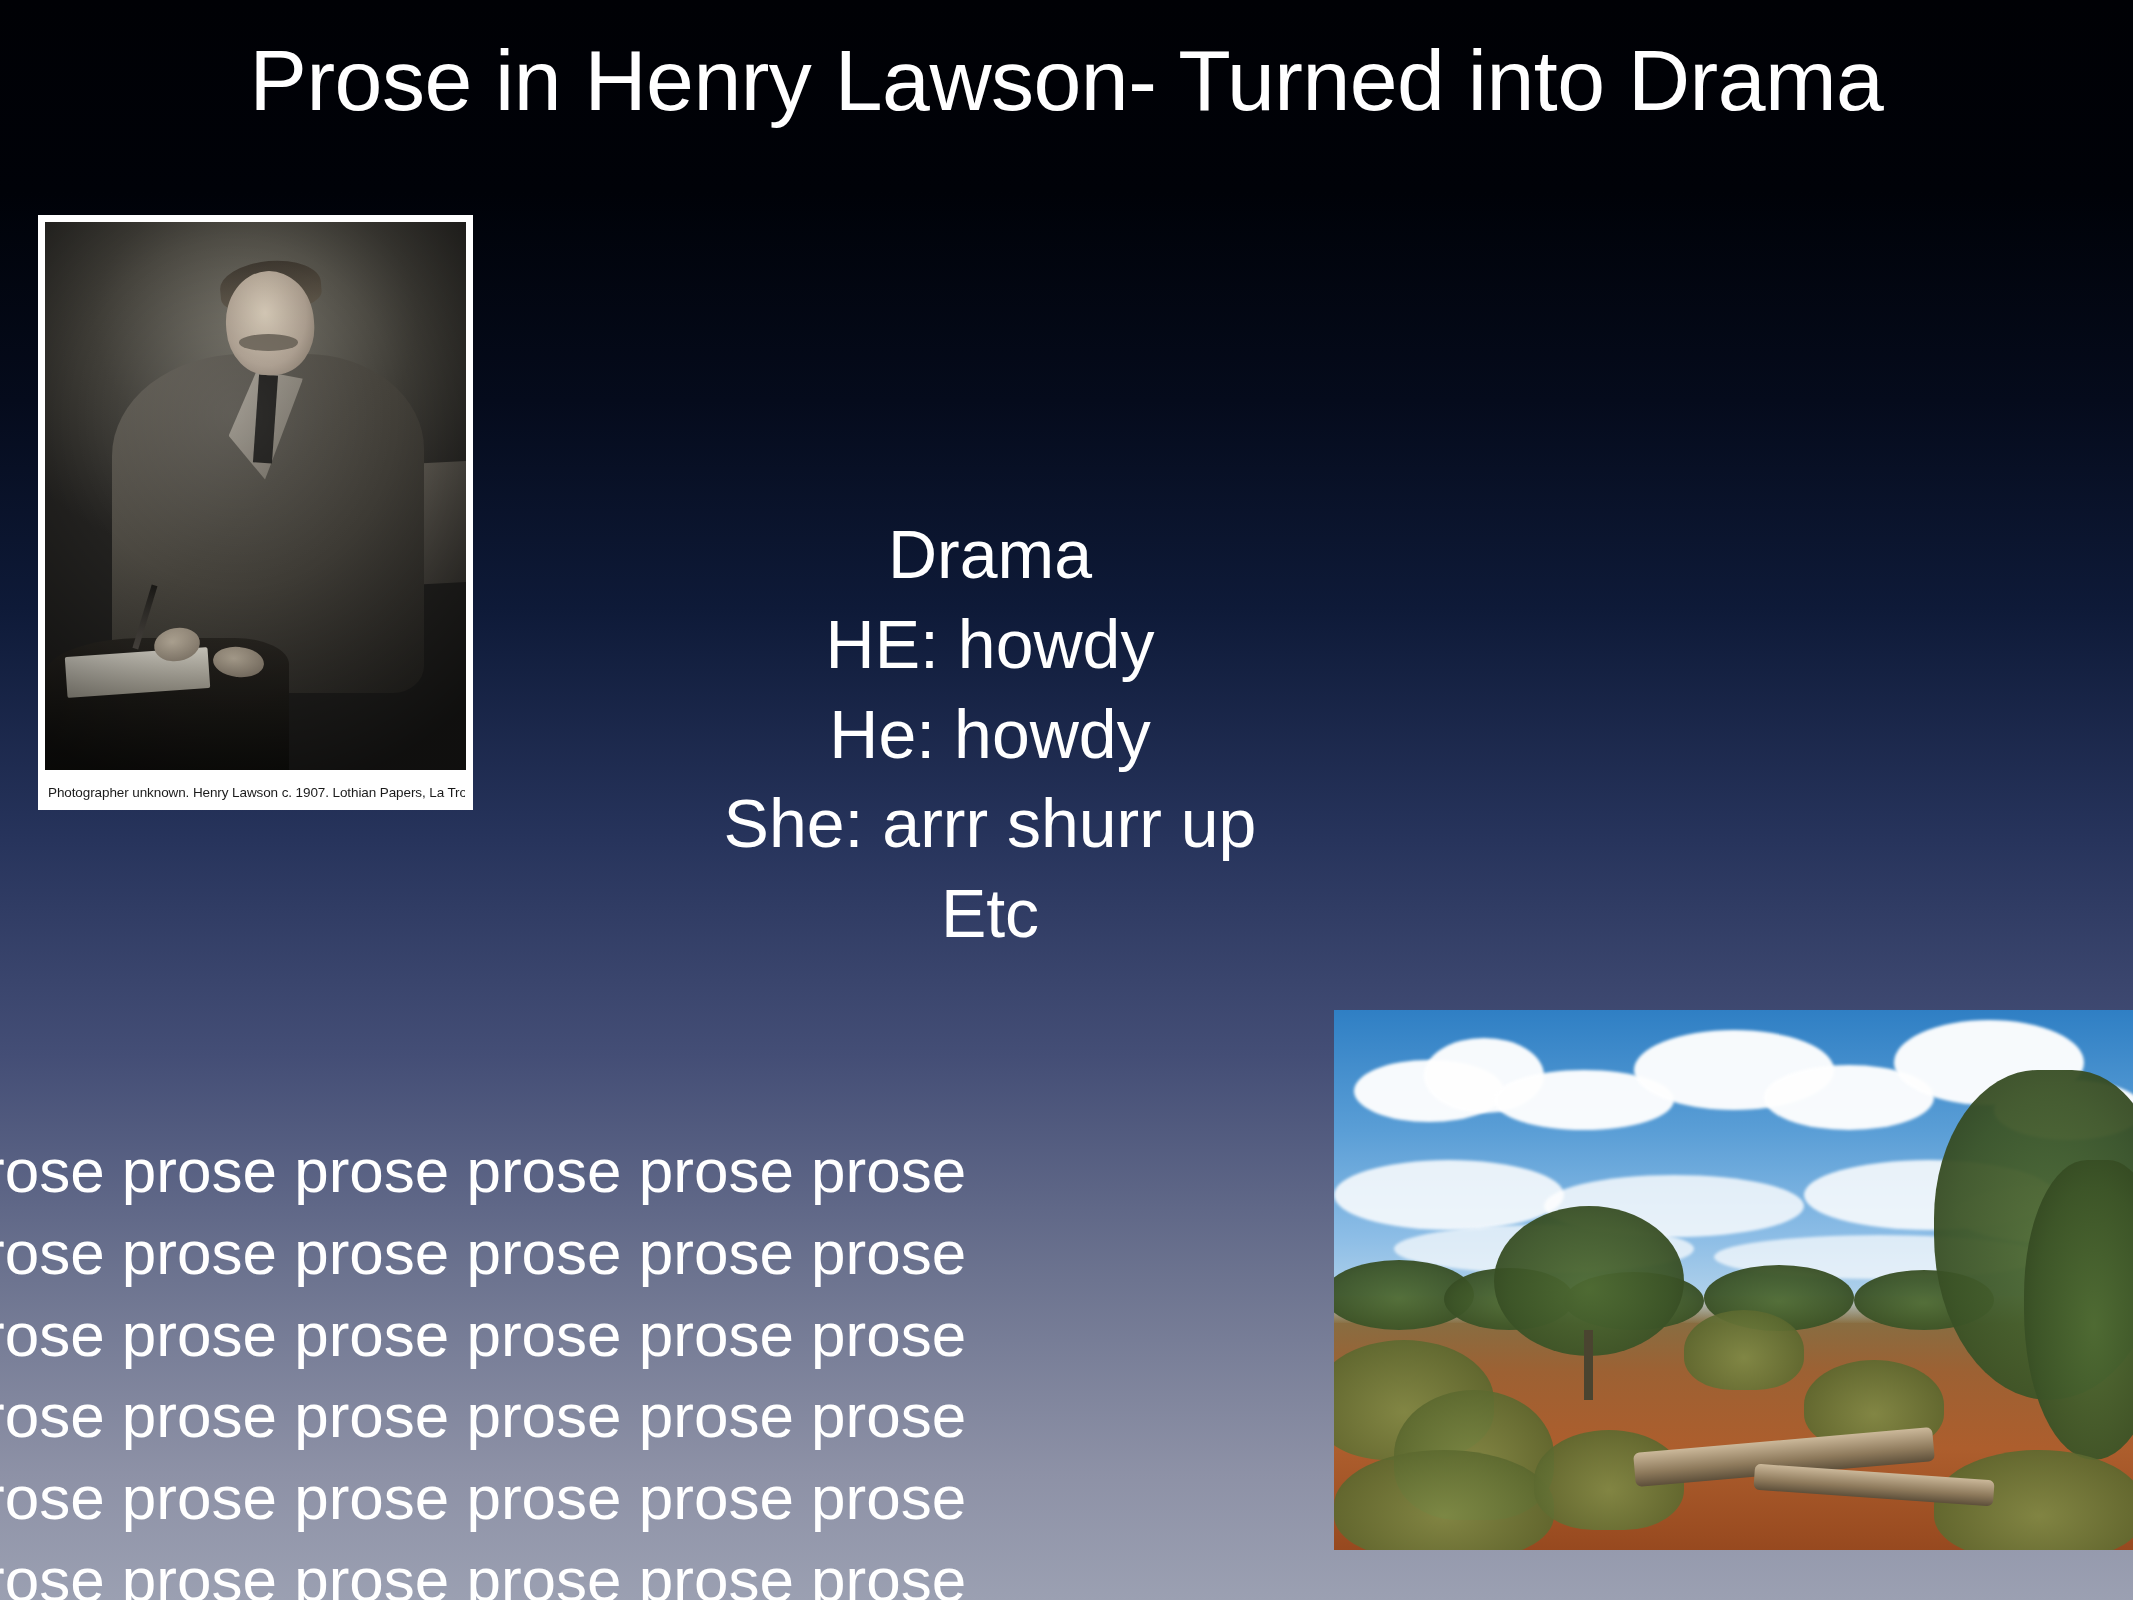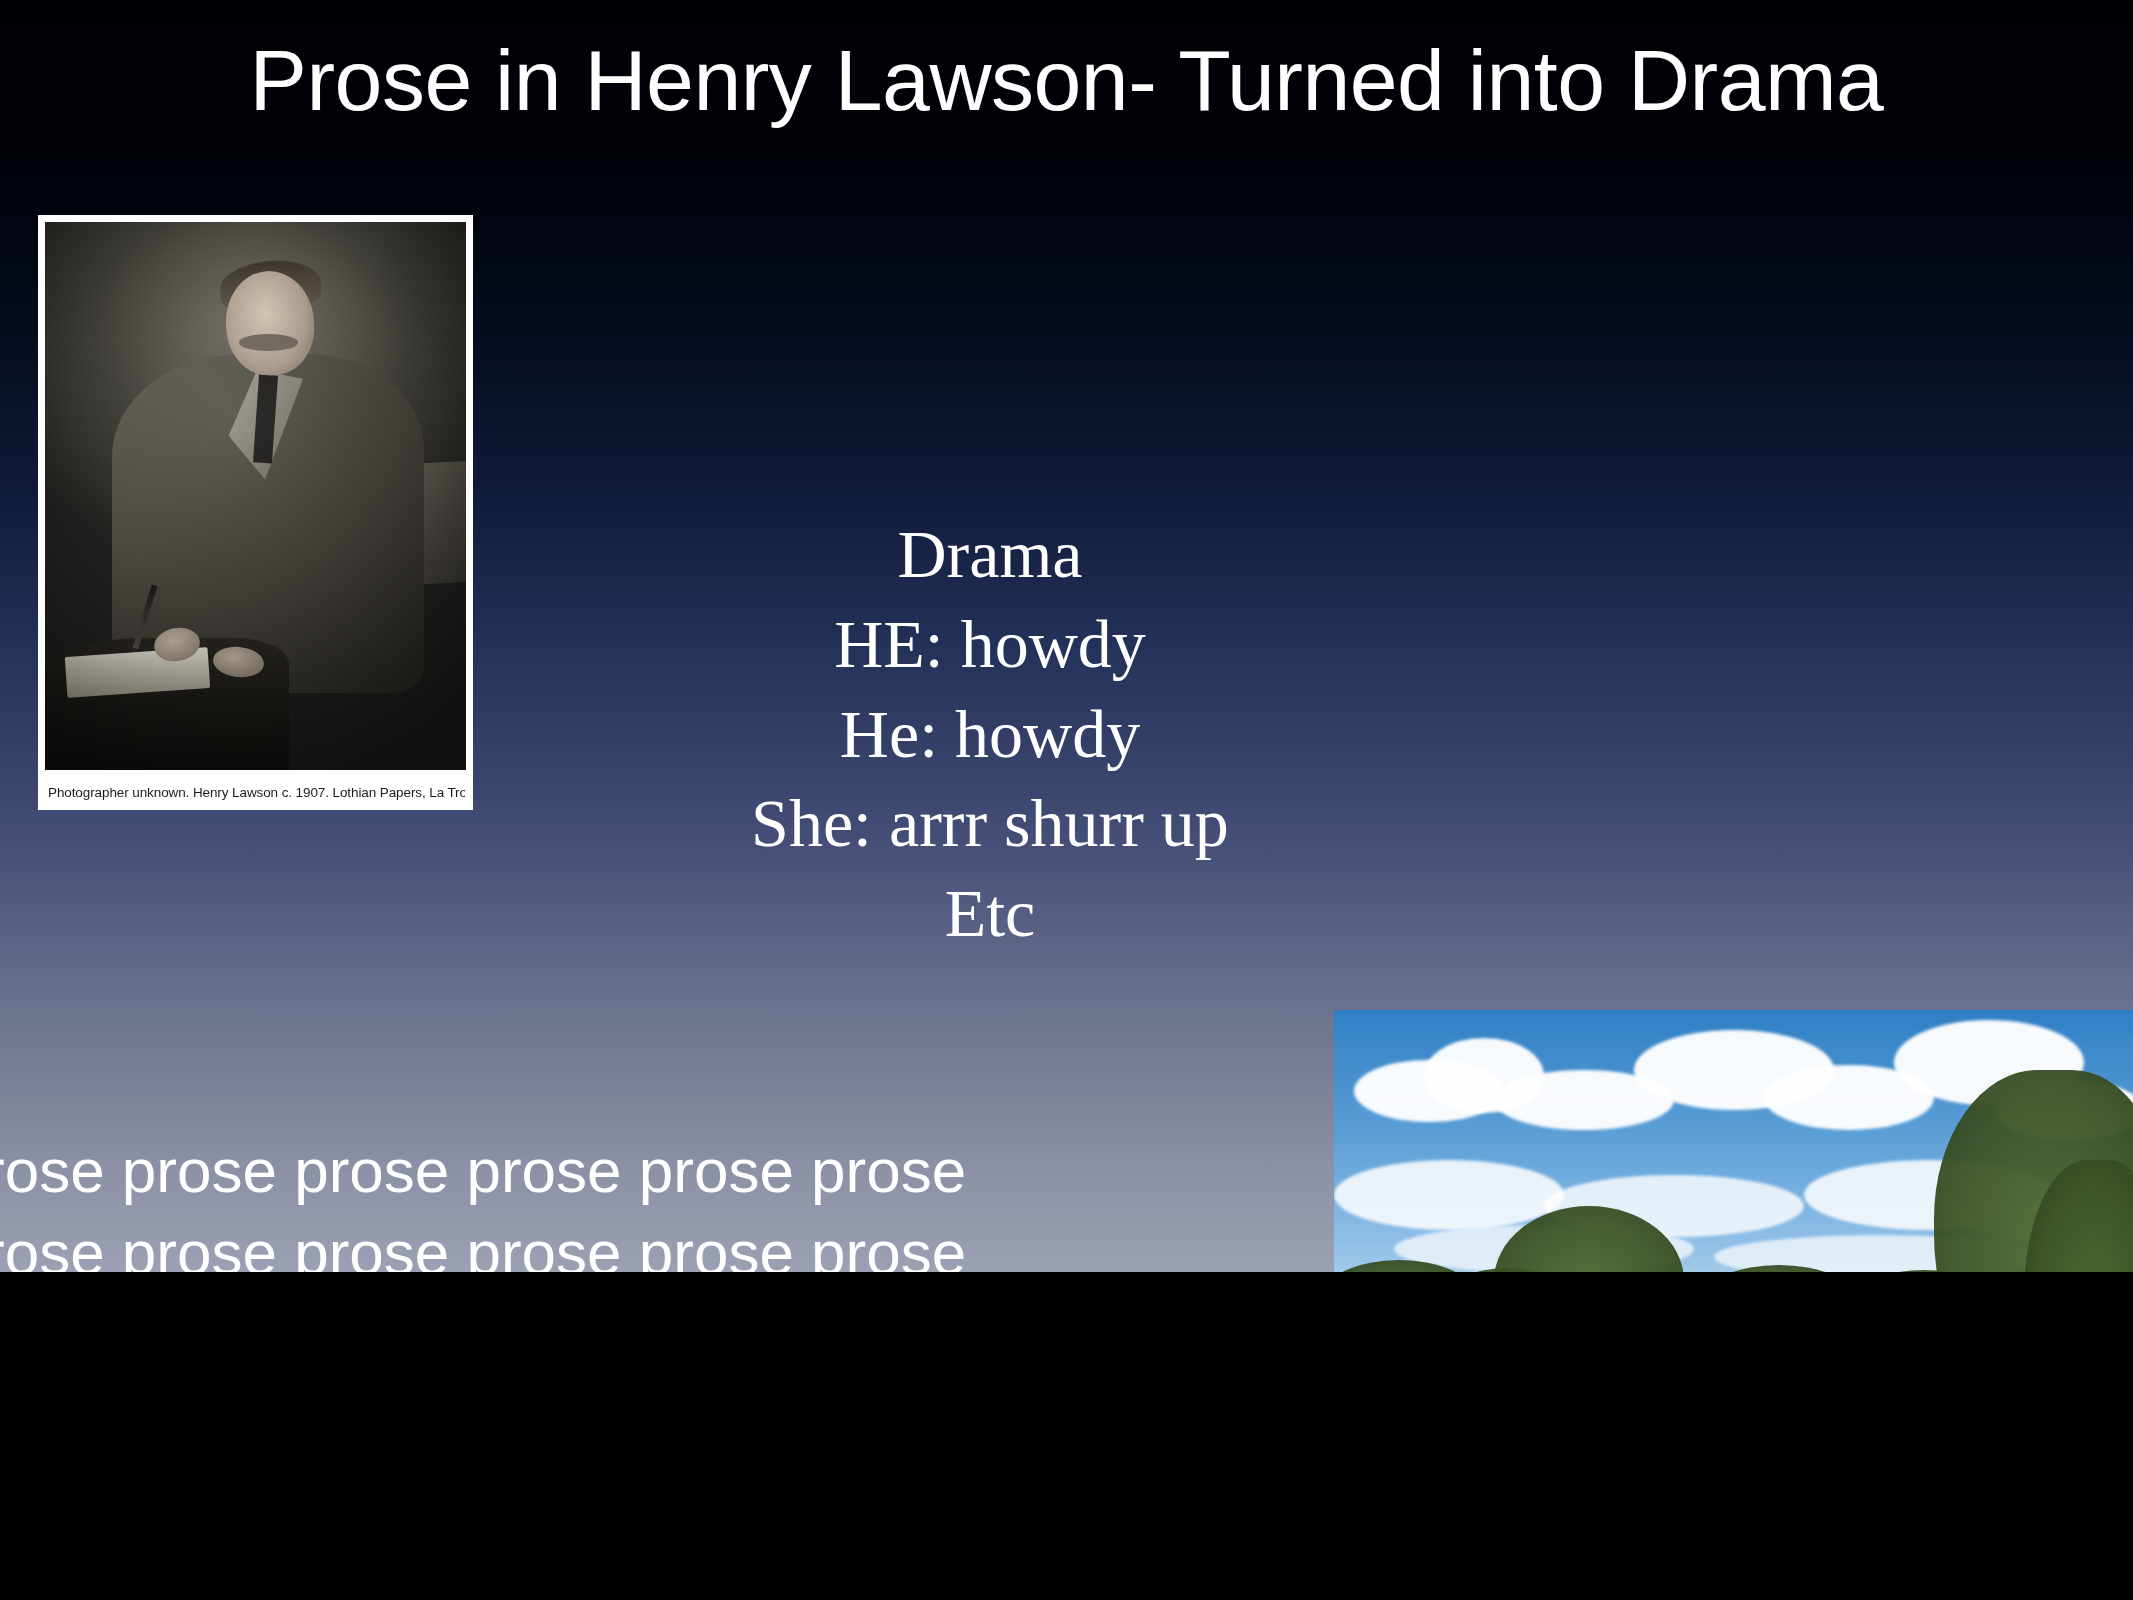--- a/index.html
+++ b/index.html
@@ -6,21 +6,21 @@
     margin: 0;
     padding: 0;
     background: #000;
   }
   body {
     font-family: "Liberation Sans", sans-serif;
   }
   .slide {
     position: relative;
     width: 2133px;
-    height: 1272px;
+    height: 1600px;
     overflow: hidden;
     background: linear-gradient(to bottom,
         #000105 0%,
         #000208 12%,
         #050b1c 25%,
         #0e1a38 38%,
         #26335b 52%,
         #444e76 66%,
         #6d7490 80%,
         #8d91a6 92%,
@@ -210,21 +210,21 @@
   .drama {
     position: absolute;
     left: 480px;
     top: 510px;
     width: 1020px;
     text-align: center;
     color: #ffffff;
     font-size: 68px;
     line-height: 1.32;
   }
-  .drama div { white-space: nowrap; font-family: Liberation Serif, serif; }
+  .drama div { white-space: nowrap; }
 
   
   .prose {
     position: absolute;
     left: -16px;
     top: 1130px;
     width: 960px;
     color: #ffffff;
     font-size: 62px;
     line-height: 1.32;

